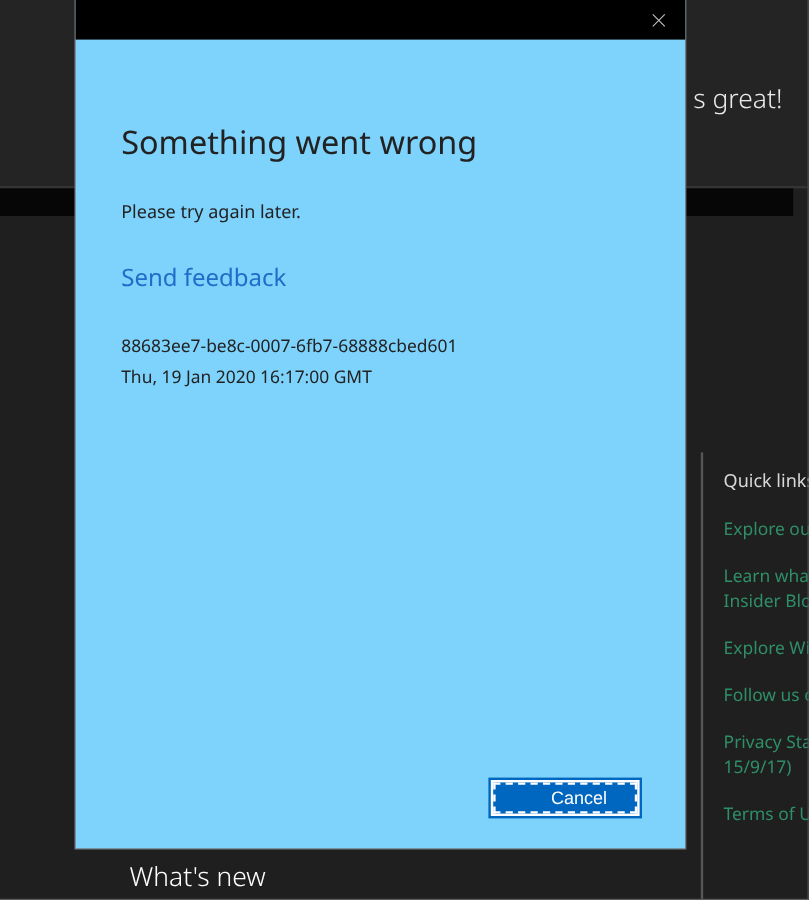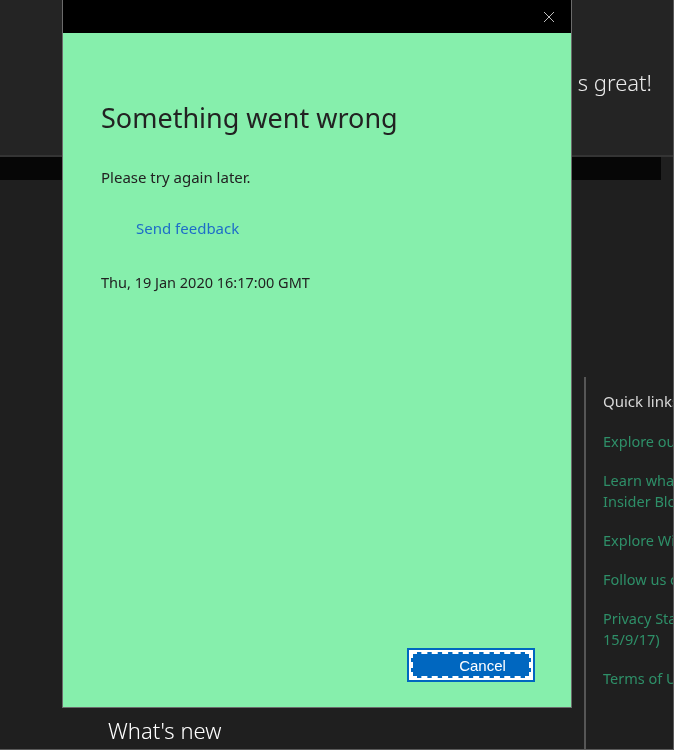--- a/index.html
+++ b/index.html
@@ -41,40 +41,40 @@
       font-size:14.5px; margin-bottom:18px; line-height:1.45;
       white-space:nowrap;
     }
     .whats-new {
       position:absolute; left:108px; top:715px;
       color:#ffffff; font-size:22px; font-weight:300;
     }
     
     .modal {
       position:absolute; left:63px; top:0; width:508px; height:707px;
-      background:#86efac; box-shadow:0 0 0 1px #6b6b6b;
+      background:#7dd3fc; box-shadow:0 0 0 1px #6b6b6b;
     }
     .modal-titlebar {
       height:33px; background:#000; position:relative;
     }
     .close-btn {
       position:absolute; right:0; top:0; width:45px; height:33px;
       display:flex; align-items:center; justify-content:center;
       color:#bcbcbc; cursor:pointer;
     }
     .close-btn svg { width:12px; height:12px; }
     .modal-body {
       padding:66px 38px 38px 38px; color:#222;
     }
     .err-title { font-size:27px; font-weight:400; margin-bottom:31px; }
     .err-msg { font-size:15px; margin-bottom:30px;margin-top:15px; }
     .err-code { font-size:15px; margin-bottom:30px; }
     .feedback-link {
-      color:#1e6dc8; font-size:15px; text-decoration:none;
-      display:inline-block; margin-bottom:34px;margin-left:35px;
+      color:#1e6dc8; font-size:20px; text-decoration:none;
+      display:inline-block; margin-bottom:34px;
     }
     .err-guid { font-size:14.5px; margin-bottom:6px; }
     .err-ts { font-size:14.5px; }
     .cancel-btn {
       position:absolute; right:38px; bottom:27px;
       width:124px; height:30px;
       background:#0067c0; color:#fff;
       border:2px solid #fff; outline:2px dashed #fff; outline-offset:-4px;
       box-shadow:0 0 0 2px #0067c0;
       font-size:15px; cursor:pointer;padding-left:23px;
@@ -122,16 +122,17 @@
         <svg viewBox="0 0 12 12">
             <path d="M1 1 L11 11 M11 1 L1 11" stroke="currentColor" stroke-width="1"></path>
           </svg>
       </span>
     </div>
   </div>
   <div class="modal-body">
     <h1 class="err-title">Something went wrong</h1>
     <p class="err-msg">Please try again later.</p>
     <a href="#" class="feedback-link">Send feedback</a>
+    <p class="err-guid">88683ee7-be8c-0007-6fb7-68888cbed601</p>
     <p class="err-ts">Thu, 19 Jan 2020 16:17:00 GMT</p>
   </div>
   <button class="cancel-btn">Cancel</button>
 </div>
 
 </body></html>

